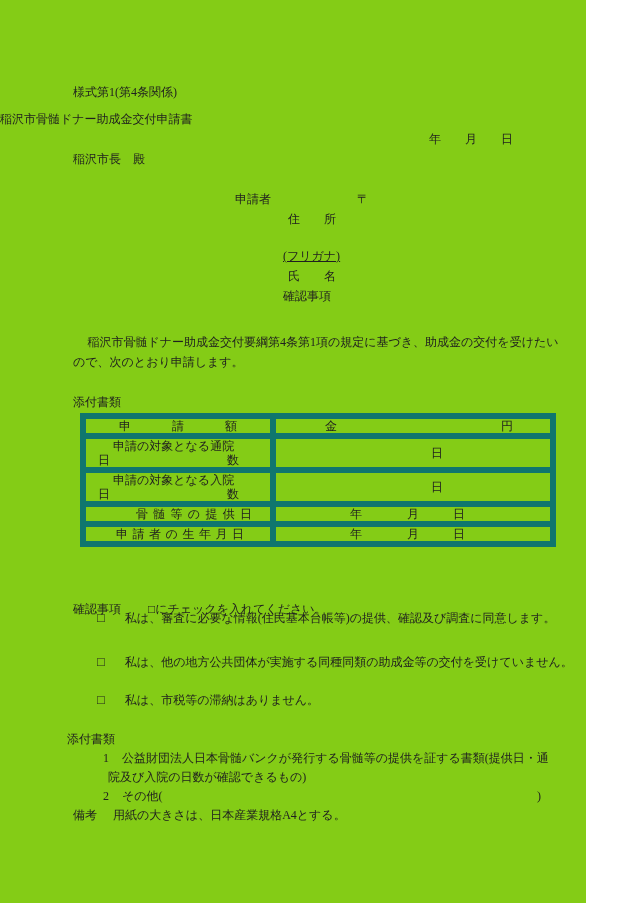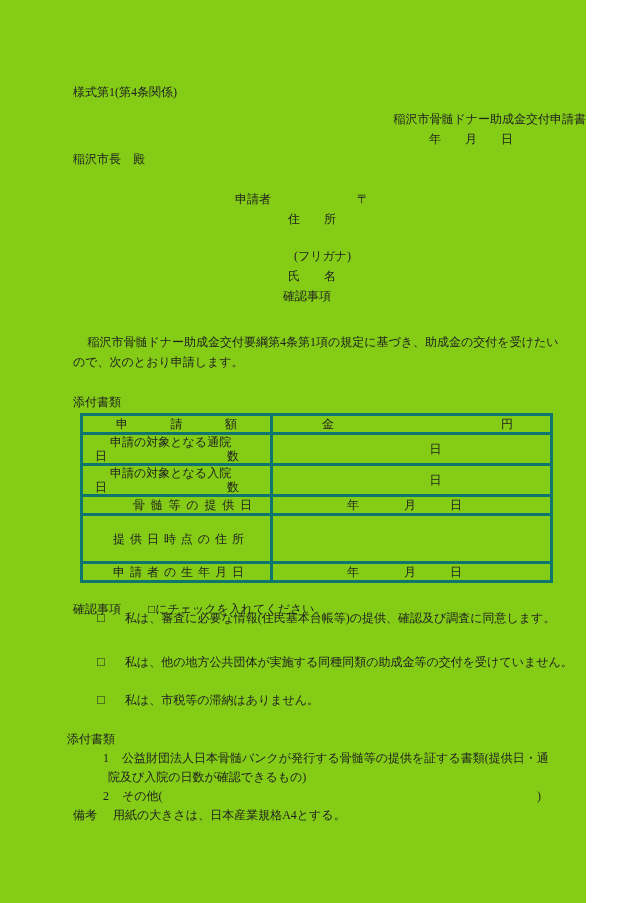--- a/index.html
+++ b/index.html
@@ -2,34 +2,34 @@
 <html><head>
 <meta charset="utf-8">
 <style>
   html,body { margin:0; padding:0; background:#ffffff; }
   .page {
     position:relative; width:586px; height:903px; background:#84cc16;
     font-family:"Liberation Serif","DejaVu Serif",serif;
     font-size:12px; color:#1f1f1f; overflow:hidden;
   }
   .abs { position:absolute; white-space:nowrap; line-height:16px; }
-  .center { left:0; right:0; text-align:right; }
+  .center { left:0; right:0; text-align:left; }
   .right { right:73px; text-align:right; }
 
   .paragraph {
     position:absolute; left:73px; top:332px; width:488px;
     line-height:20px; text-indent:1.2em; white-space:normal;
   }
 
   table.app-table {
     position:absolute; left:80px; top:413px; width:470px;
     border-collapse:collapse; table-layout:fixed;
   }
   table.app-table td {
-    border:3px solid #0f766e; padding:0; vertical-align:middle;
+    border:6px solid #0f766e; padding:0; vertical-align:middle;
     font-size:12px; line-height:14px; overflow:hidden;
   }
   tr.h19 { height:19px; }
   tr.h29 { height:29px; }
   tr.h48 { height:48px; }
 
   .jl { text-align:justify; text-align-last:justify; }
   .lbl-amount { padding:0 33px; }
   .lbl-days-l1 { padding-left:27px; }
   .lbl-days-l2 { padding:0 31px 0 12px; }
@@ -52,21 +52,21 @@
 <div class="page">
 
   <div class="abs" style="left:73px; top:84px;">様式第1(第4条関係)</div>
   <div class="abs center" style="top:111px;">稲沢市骨髄ドナー助成金交付申請書</div>
   <div class="abs right" style="top:131px;">年　　月　　日</div>
   <div class="abs" style="left:73px; top:151px;">稲沢市長　殿</div>
 
   <div class="abs" style="left:235px; top:191px;">申請者</div>
   <div class="abs" style="left:357px; top:191px;">〒</div>
   <div class="abs" style="left:288px; top:211px;">住　　所</div>
-  <div class="abs" style="left:294px; top:248px;">(フリガナ)</div>
+  <div class="abs" style="left:283px; top:248px;text-decoration:underline;">(フリガナ)</div>
   <div class="abs" style="left:288px; top:268px;">氏　　名</div>
   <div class="abs" style="left:283px; top:288px;">確認事項</div>
 
   <div class="paragraph">稲沢市骨髄ドナー助成金交付要綱第4条第1項の規定に基づき、助成金の交付を受けたいので、次のとおり申請します。</div>
 
   <div class="abs" style="left:73px; top:394px;">添付書類</div>
 
   <table class="app-table">
     <colgroup>
         <col style="width:190px">
@@ -105,28 +105,20 @@
       <tr class="h19">
         <td>
           <div class="jl lbl-donation">骨髄等の提供日</div>
         </td>
         <td>
           <div class="dcell">
             <span class="d1">年</span><span class="d2">月</span><span class="d3">日</span>
           </div>
         </td>
       </tr>
-      <tr class="h48">
-        <td>
-          <div class="jl lbl-addr">提供日時点の住所</div>
-        </td>
-        <td>
-          <div></div>
-        </td>
-      </tr>
       <tr class="h19">
         <td>
           <div class="jl lbl-addr">申請者の生年月日</div>
         </td>
         <td>
           <div class="dcell">
             <span class="d1">年</span><span class="d2">月</span><span class="d3">日</span>
           </div>
         </td>
       </tr>

